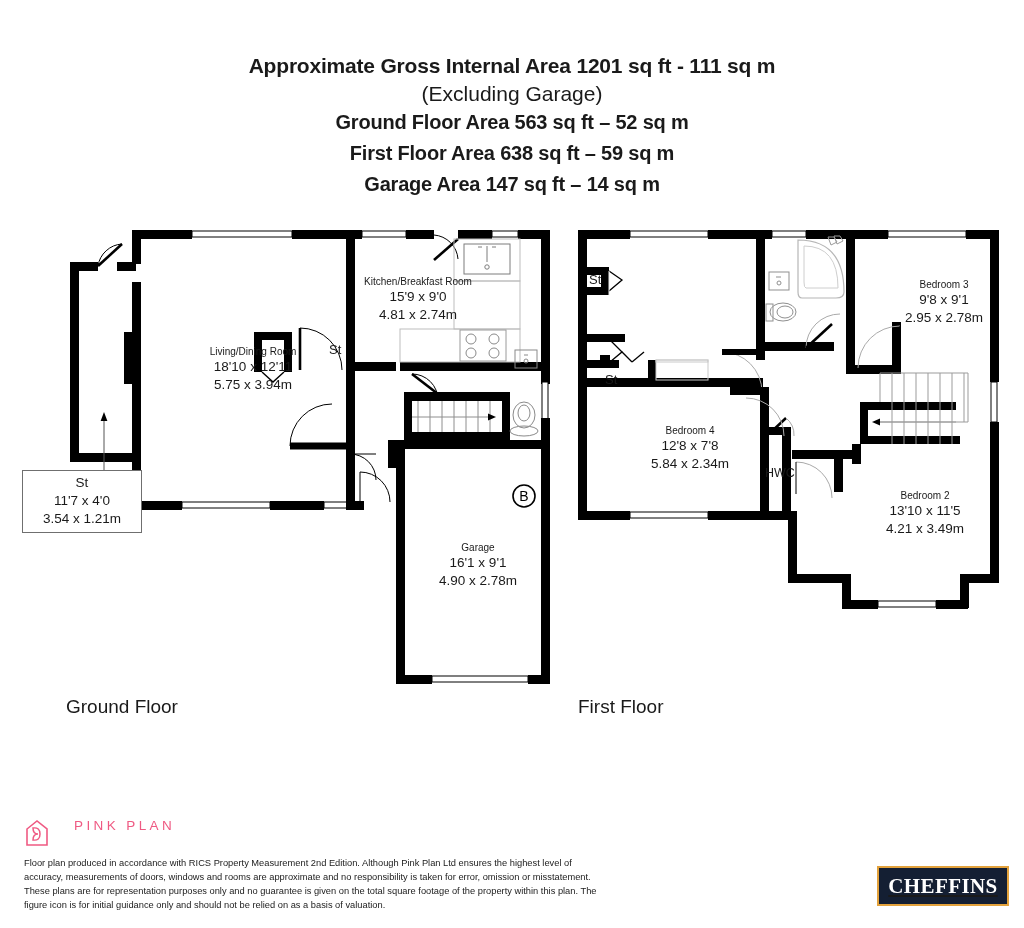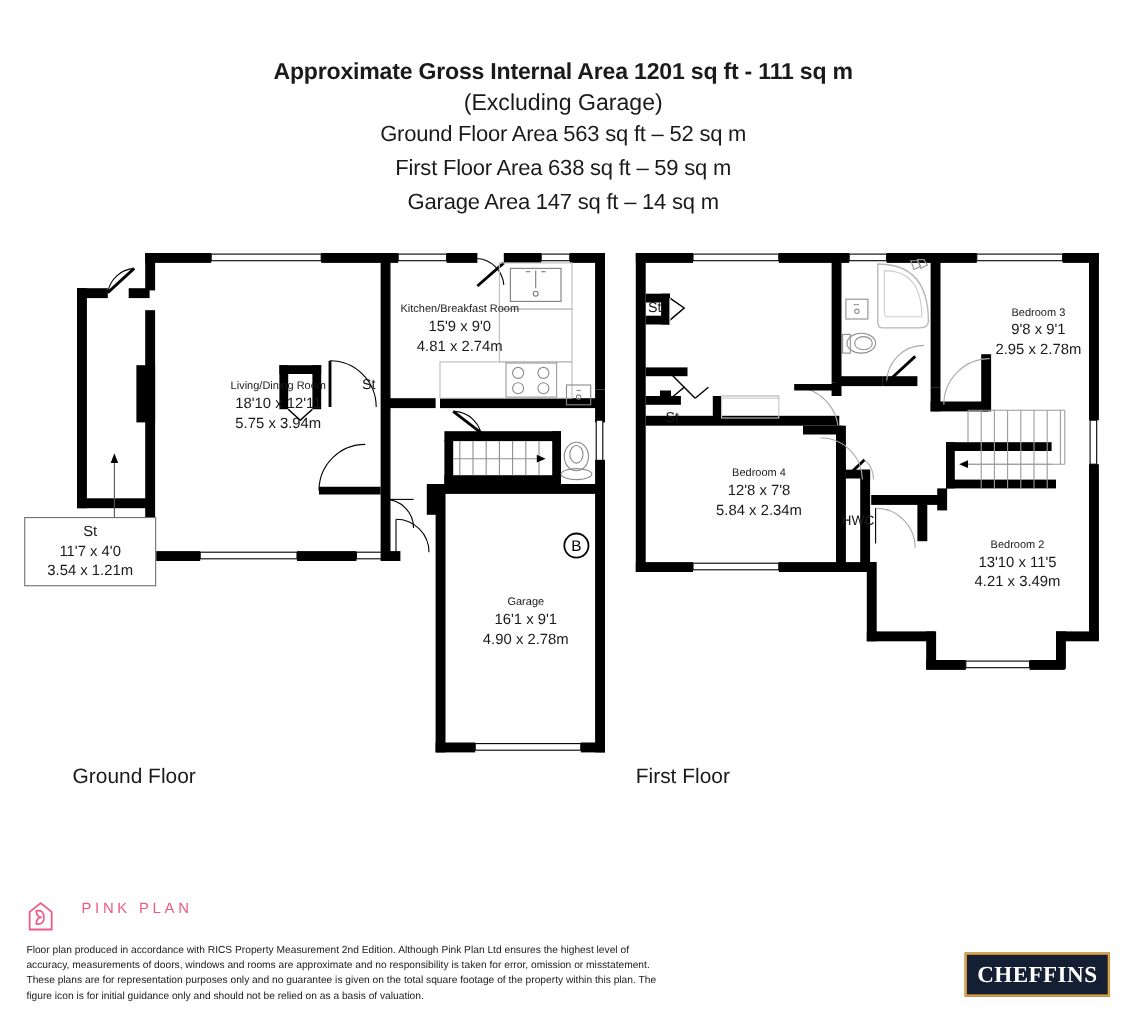--- a/index.html
+++ b/index.html
@@ -7,21 +7,21 @@
     width:1024px;height:928px;position:relative;overflow:hidden;
     font-family:"Liberation Sans","DejaVu Sans",sans-serif;
     color:#1a1a1a;
   }
   #page{position:absolute;inset:0;background:#fff;}
 
   
   .hdr{position:absolute;left:0;right:0;top:52px;text-align:center;}
   .hdr .l1{font-size:21px;font-weight:bold;letter-spacing:-0.2px;line-height:1.32;}
   .hdr .l2{font-size:21px;font-weight:normal;line-height:1.32;}
-  .hdr .sub{font-size:20px;font-weight:400;line-height:1.55;letter-spacing:-0.2px;}
+  .hdr .sub{font-size:20px;font-weight:700;line-height:1.55;letter-spacing:-0.2px;}
 
   
   .plan{position:absolute;}
   .plan svg{display:block;overflow:visible;}
 
   
   .floor-caption{position:absolute;font-size:19px;font-weight:400;color:#1a1a1a;white-space:nowrap;}
 
   
   .rlabel{position:absolute;text-align:center;white-space:nowrap;line-height:1.30;}
@@ -40,21 +40,21 @@
 
   
   .pp-logo{position:absolute;display:flex;align-items:flex-start;gap:24px;}
   .pp-word{font-size:13.5px;letter-spacing:3.4px;color:#ef5a83;font-weight:400;}
   .disclaimer{
     position:absolute;font-size:9.3px;line-height:1.52;color:#1b1b1b;
     width:585px;text-align:left;
   }
   .cheffins{
     position:absolute;background:#141f33;border:2.5px solid #e3a23c;
-    display:flex;align-items:center;justify-content:center;
+    display:flex;align-items:center;justify-content:center;text-decoration:underline;
   }
   .cheffins span{
     color:#ffffff;font-weight:bold;font-size:21px;letter-spacing:0.4px;
     font-family:"Liberation Serif","DejaVu Serif",serif;
   }
 </style>
 </head>
 <body>
 
 <div id="page">

